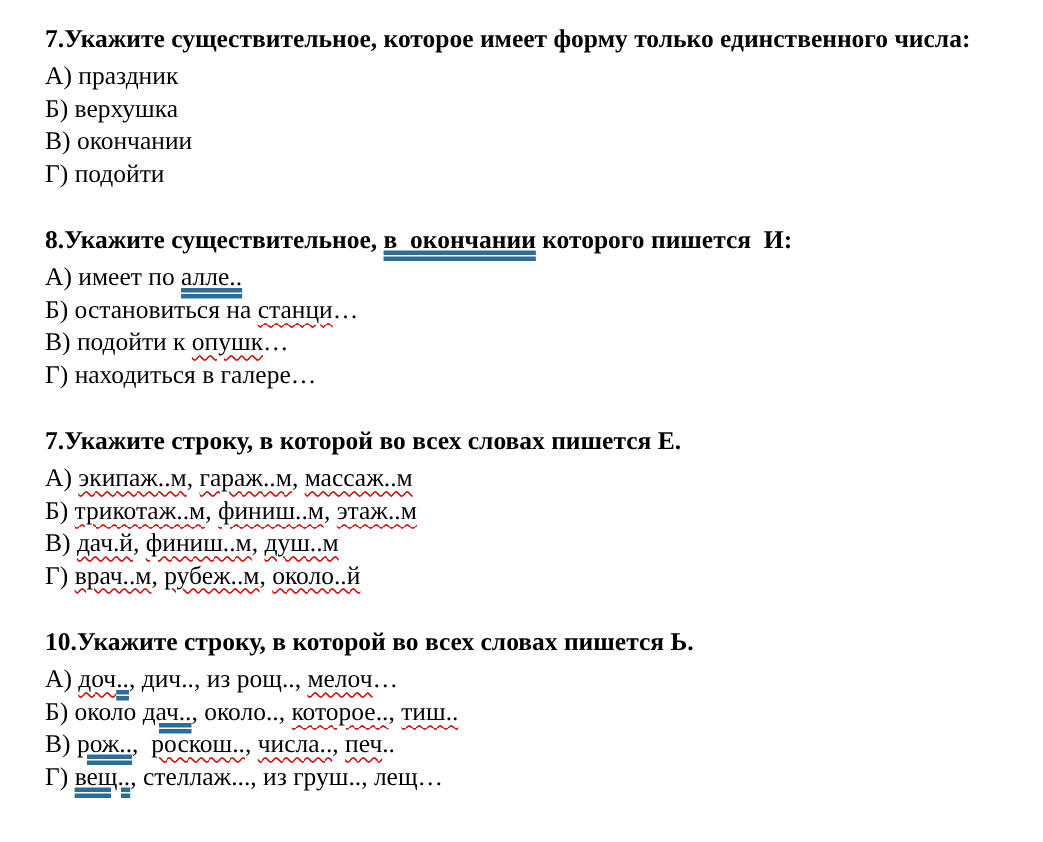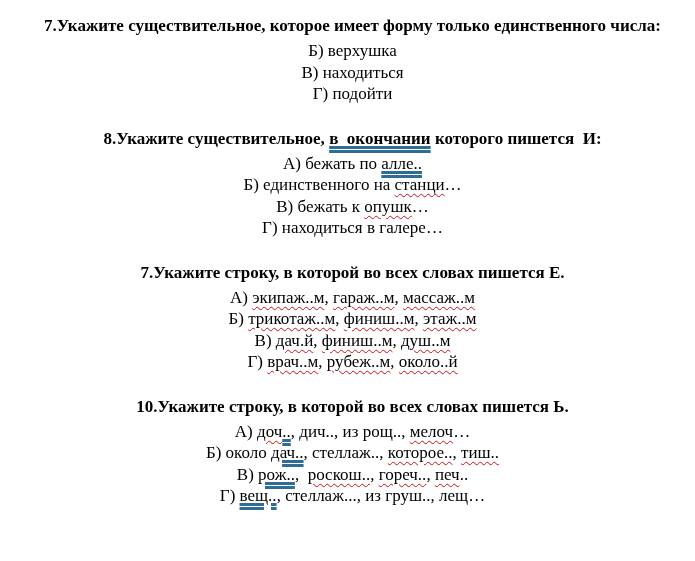--- a/index.html
+++ b/index.html
@@ -14,21 +14,20 @@
     font-family: "Liberation Serif", serif;
     font-size: 17px;
     color: #000000;
   }
   .page {
     padding: 14px 20px 0 30px;
     box-sizing: border-box;
   }
   .question {
     margin: 0 0 22px 0;
-    text-align: center;
   }
   .title {
     margin: 0 0 3px 0;
     font-weight: bold;
     line-height: 23px;
     max-width: 645px;
     white-space: pre-wrap;
   }
   .option {
     margin: 0;
@@ -52,45 +51,46 @@
     text-underline-offset: 2px;
   }
 </style>
 </head>
 <body>
 
 <div class="page">
     <section class="question">
     <p class="title"><span class="seg-plain">7.Укажите существительное, которое имеет форму только единственного числа:</span></p>
     <div>
+        <p class="option"><span>А) </span><span class="seg-plain">праздник</span></p>
         <p class="option"><span>Б) </span><span class="seg-plain">верхушка</span></p>
-        <p class="option"><span>В) </span><span class="seg-plain">находиться</span></p>
+        <p class="option"><span>В) </span><span class="seg-plain">окончании</span></p>
         <p class="option"><span>Г) </span><span class="seg-plain">подойти</span></p>
       </div>
   </section>
     <section class="question">
     <p class="title"><span class="seg-plain">8.Укажите существительное, </span><span class="seg-double">в  окончании</span><span class="seg-plain"> которого пишется  И:</span></p>
     <div>
-        <p class="option"><span>А) </span><span class="seg-plain">бежать по </span><span class="seg-double">алле..</span></p>
-        <p class="option"><span>Б) </span><span class="seg-plain">единственного на </span><span class="seg-wavy">станци</span><span class="seg-plain">…</span></p>
-        <p class="option"><span>В) </span><span class="seg-plain">бежать к </span><span class="seg-wavy">опушк</span><span class="seg-plain">…</span></p>
+        <p class="option"><span>А) </span><span class="seg-plain">имеет по </span><span class="seg-double">алле..</span></p>
+        <p class="option"><span>Б) </span><span class="seg-plain">остановиться на </span><span class="seg-wavy">станци</span><span class="seg-plain">…</span></p>
+        <p class="option"><span>В) </span><span class="seg-plain">подойти к </span><span class="seg-wavy">опушк</span><span class="seg-plain">…</span></p>
         <p class="option"><span>Г) </span><span class="seg-plain">находиться в галере…</span></p>
       </div>
   </section>
     <section class="question">
     <p class="title"><span class="seg-plain">7.Укажите строку, в которой во всех словах пишется Е.</span></p>
     <div>
         <p class="option"><span>А) </span><span class="seg-wavy">экипаж..м</span><span class="seg-plain">, </span><span class="seg-wavy">гараж..м</span><span class="seg-plain">, </span><span class="seg-wavy">массаж..м</span></p>
         <p class="option"><span>Б) </span><span class="seg-wavy">трикотаж..м</span><span class="seg-plain">, </span><span class="seg-wavy">финиш..м</span><span class="seg-plain">, </span><span class="seg-wavy">этаж..м</span></p>
         <p class="option"><span>В) </span><span class="seg-wavy">дач.й</span><span class="seg-plain">, </span><span class="seg-wavy">финиш..м</span><span class="seg-plain">, </span><span class="seg-wavy">душ..м</span></p>
         <p class="option"><span>Г) </span><span class="seg-wavy">врач..м</span><span class="seg-plain">, </span><span class="seg-wavy">рубеж..м</span><span class="seg-plain">, </span><span class="seg-wavy">около..й</span></p>
       </div>
   </section>
     <section class="question">
     <p class="title"><span class="seg-plain">10.Укажите строку, в которой во всех словах пишется Ь.</span></p>
     <div>
         <p class="option"><span>А) </span><span class="seg-wavy">доч</span><span class="seg-double">..</span><span class="seg-plain">, дич.., из рощ.., </span><span class="seg-wavy">мелоч</span><span class="seg-plain">…</span></p>
-        <p class="option"><span>Б) </span><span class="seg-plain">около </span><span class="seg-double">дач..</span><span class="seg-plain">, стеллаж.., </span><span class="seg-wavy">которое..</span><span class="seg-plain">, </span><span class="seg-wavy">тиш..</span></p>
-        <p class="option"><span>В) </span><span class="seg-double">рож..</span><span class="seg-plain">,  </span><span class="seg-wavy">роскош..</span><span class="seg-plain">, </span><span class="seg-wavy">гореч..</span><span class="seg-plain">, </span><span class="seg-wavy">печ</span><span class="seg-plain">..</span></p>
+        <p class="option"><span>Б) </span><span class="seg-plain">около </span><span class="seg-double">дач..</span><span class="seg-plain">, около.., </span><span class="seg-wavy">которое..</span><span class="seg-plain">, </span><span class="seg-wavy">тиш..</span></p>
+        <p class="option"><span>В) </span><span class="seg-double">рож..</span><span class="seg-plain">,  </span><span class="seg-wavy">роскош..</span><span class="seg-plain">, </span><span class="seg-wavy">числа..</span><span class="seg-plain">, </span><span class="seg-wavy">печ</span><span class="seg-plain">..</span></p>
         <p class="option"><span>Г) </span><span class="seg-double">вещ..</span><span class="seg-plain">, стеллаж..., из груш.., лещ…</span></p>
       </div>
   </section>
   </div>
 
 </body></html>

